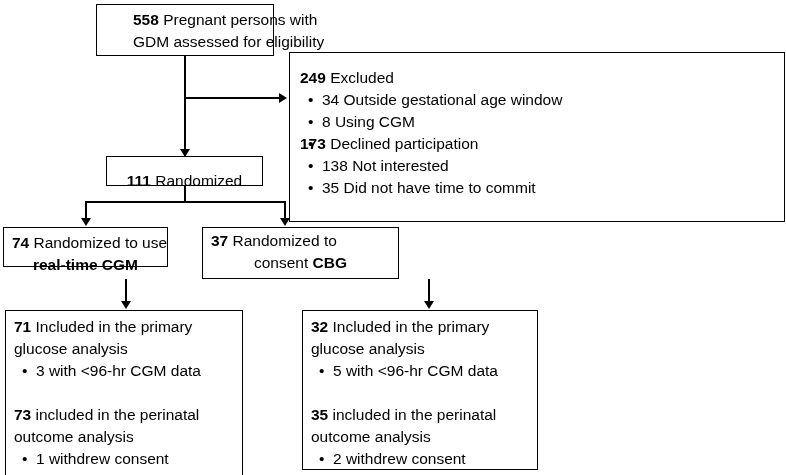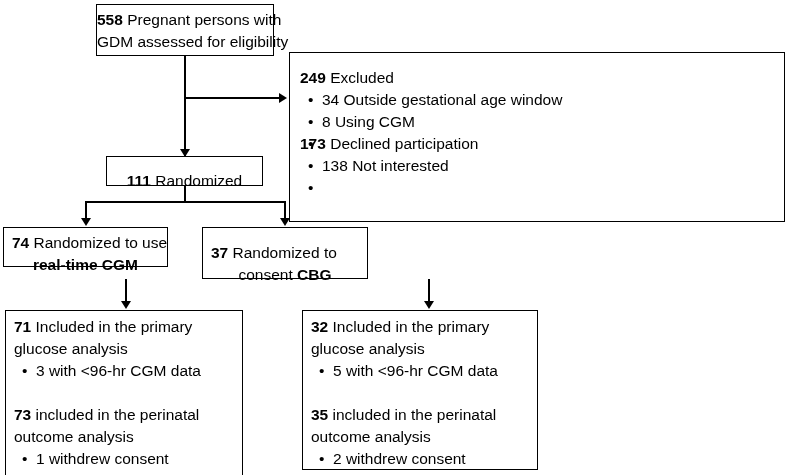--- a/index.html
+++ b/index.html
@@ -29,37 +29,38 @@
   }
   .node .line { white-space: nowrap; }
   .node b { font-weight: bold; }
   .ctr { text-align: center; }
   .lft { text-align: left; }
 
   
   #node-enrollment {
     left: 96px; top: 4px; width: 178px; height: 52px;
     padding-top: 4px;
+    padding-left: 36px;
   }
   #node-excluded {
     left: 289px; top: 13px; width: 496px; height: 170px;
     padding: 14px 0 0 10px;
     margin-top: 39px;
   }
   #node-randomized {
     left: 106px; top: 156px; width: 157px; height: 30px;
     padding-top: 13px;
   }
   #node-alloc-cgm {
     left: 3px; top: 227px; width: 165px; height: 40px;
     padding-top: 4px;
   }
   #node-alloc-cbg {
-    left: 202px; top: 227px; width: 166px; height: 52px;
-    padding-top: 14px;
+    left: 202px; top: 227px; width: 197px; height: 52px;
+    padding-top: 2px;
   }
   #node-analysis-cgm {
     left: 5px; top: 310px; width: 238px; height: 168px;
     padding: 5px 0 0 8px;
   }
   #node-analysis-cbg {
     left: 302px; top: 310px; width: 236px; height: 160px;
     padding: 5px 0 0 8px;
   }
 
@@ -147,20 +148,21 @@
     </span>
     <div class="line">
       <b>173</b><span> Declined participation</span>
     </div>
     <span class="bullet">
       <span class="dot">•</span>
       <span>138 Not interested</span>
     </span>
     <span class="bullet">
       <span class="dot">•</span>
+      <span>35 Did not have time to commit</span>
     </span>
   </div>
 
   <div class="node ctr" id="node-randomized">
     <div class="line">
       <b>111</b><span> Randomized</span>
     </div>
   </div>
 
   <div class="node lft" id="node-alloc-cgm">

